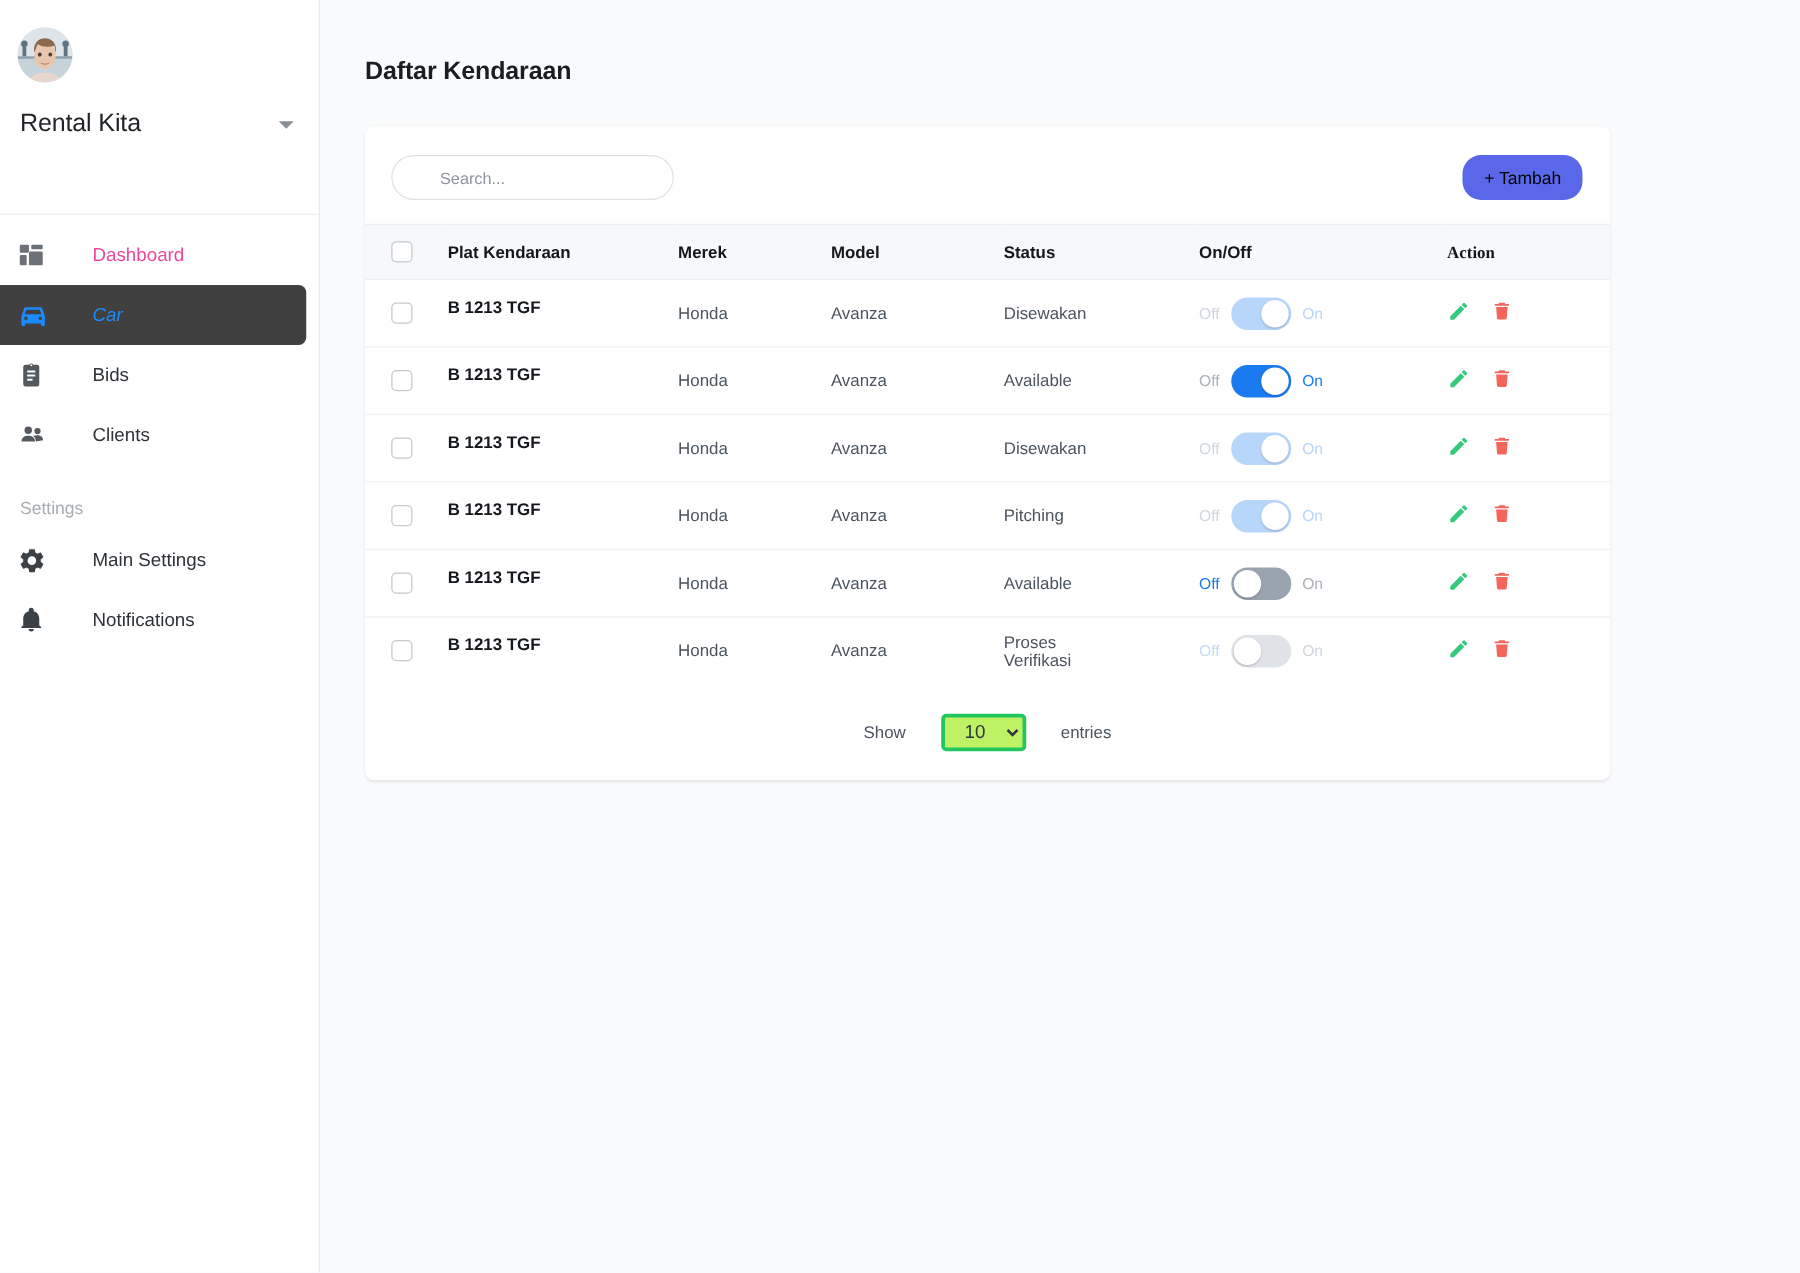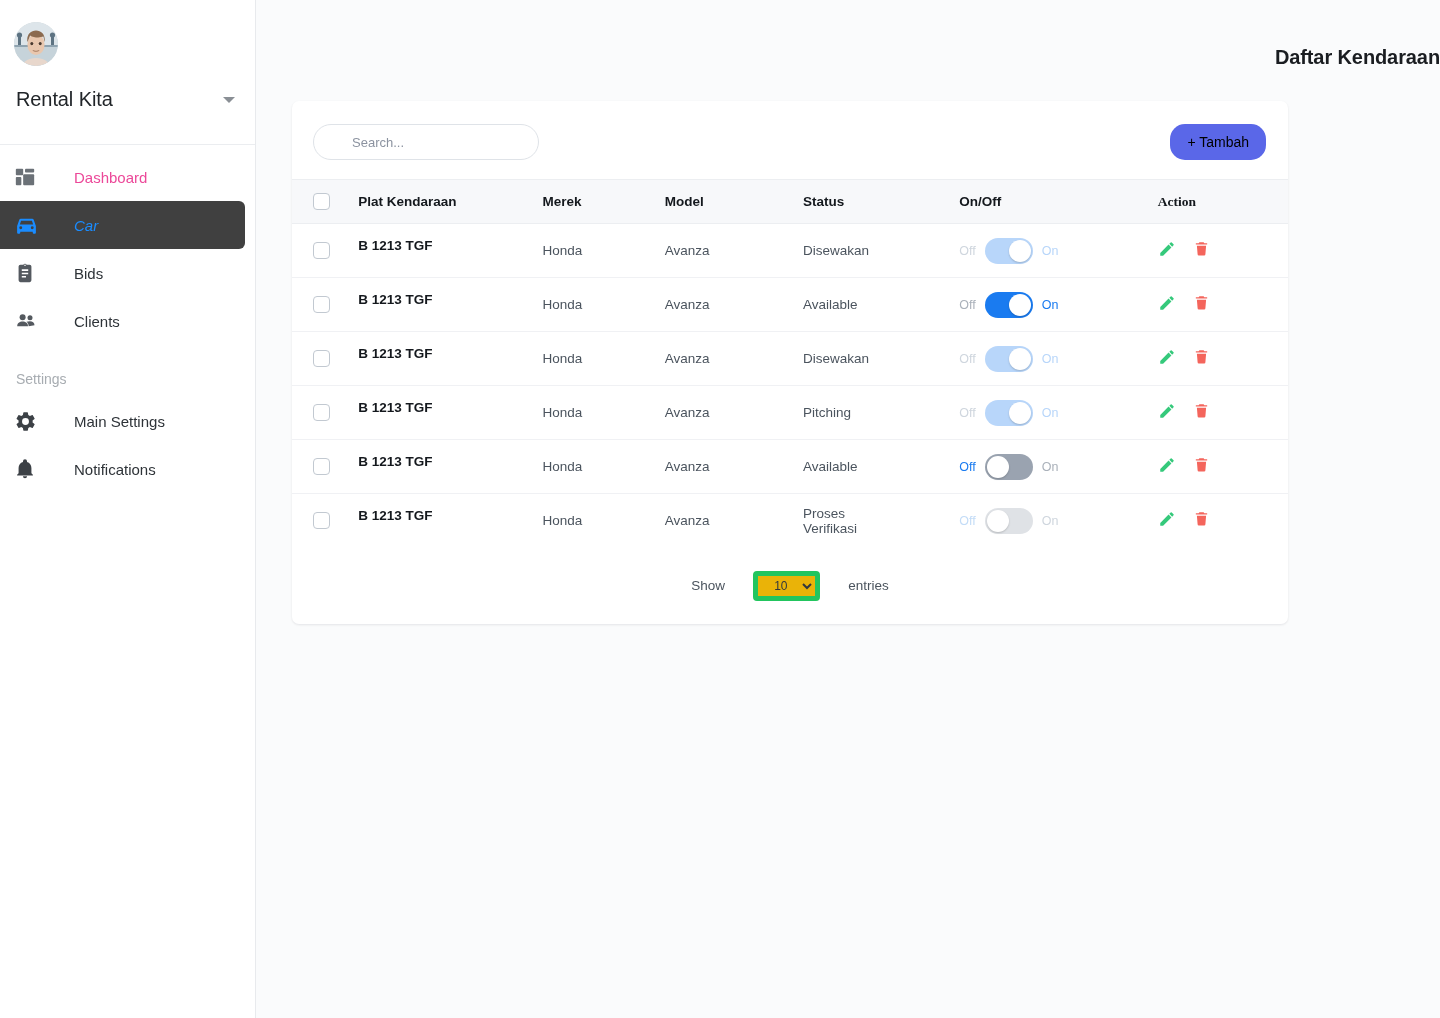--- a/index.html
+++ b/index.html
@@ -15,21 +15,21 @@
   .sidebar {
     width: 256px; height: 1018px;
     background: #ffffff;
     border-right: 1px solid #e8eaed;
     flex: 0 0 256px;
     position: relative;
   }
   .sidebar-head {
     padding: 22px 0 0 0;
     border-bottom: 1px solid #ebedf0;
-    height: 145px;
+    height: 172px;
   }
   .avatar {
     width: 44px; height: 44px;
     border-radius: 50%;
     margin-left: 14px;
     overflow: hidden;
     background: #cfd8dc;
     position: relative;
   }
   .avatar svg { display: block; }
@@ -81,21 +81,20 @@
   .main {
     flex: 1; height: 1018px;
     background: #fafbfc;
     padding: 46px 0 0 36px;
     overflow: hidden;
   }
   .page-title {
     font-size: 20px; font-weight: bold; color: #1a1d21;
     letter-spacing: -0.1px;
     margin-bottom: 32px;
-    text-align: right;
   }
   .card {
     width: 996px;
     background: #ffffff;
     border-radius: 7px;
     box-shadow: 0 1px 3px rgba(16,24,40,0.06), 0 1px 2px rgba(16,24,40,0.04);
     padding: 0 0 0 0;
   }
   .card-top {
     display: flex; align-items: center;
@@ -195,27 +194,27 @@
   .act-btn { cursor: pointer; display: block; }
 
   .card-foot {
     display: flex; align-items: center; justify-content: center;
     gap: 28px;
     height: 76px;
     font-size: 13.5px; color: #4b545e;
   }
   .entries-select {
     height: 30px;
-    border: 5px solid #22c55e;
+    border: 3px solid #22c55e;
     border-radius: 4px;
-    font-size: 12px;
+    font-size: 15px;
     font-family: "Liberation Sans", sans-serif;
     color: #31373d;
     padding: 0 4px 0 12px;
-    background: #eab308;
+    background: #bef264;
     cursor: pointer;
   }
 </style>
 </head>
 <body>
 
 <aside class="sidebar">
   <div class="sidebar-head">
     <div class="avatar">
       <svg width="44" height="44" viewBox="0 0 44 44">

